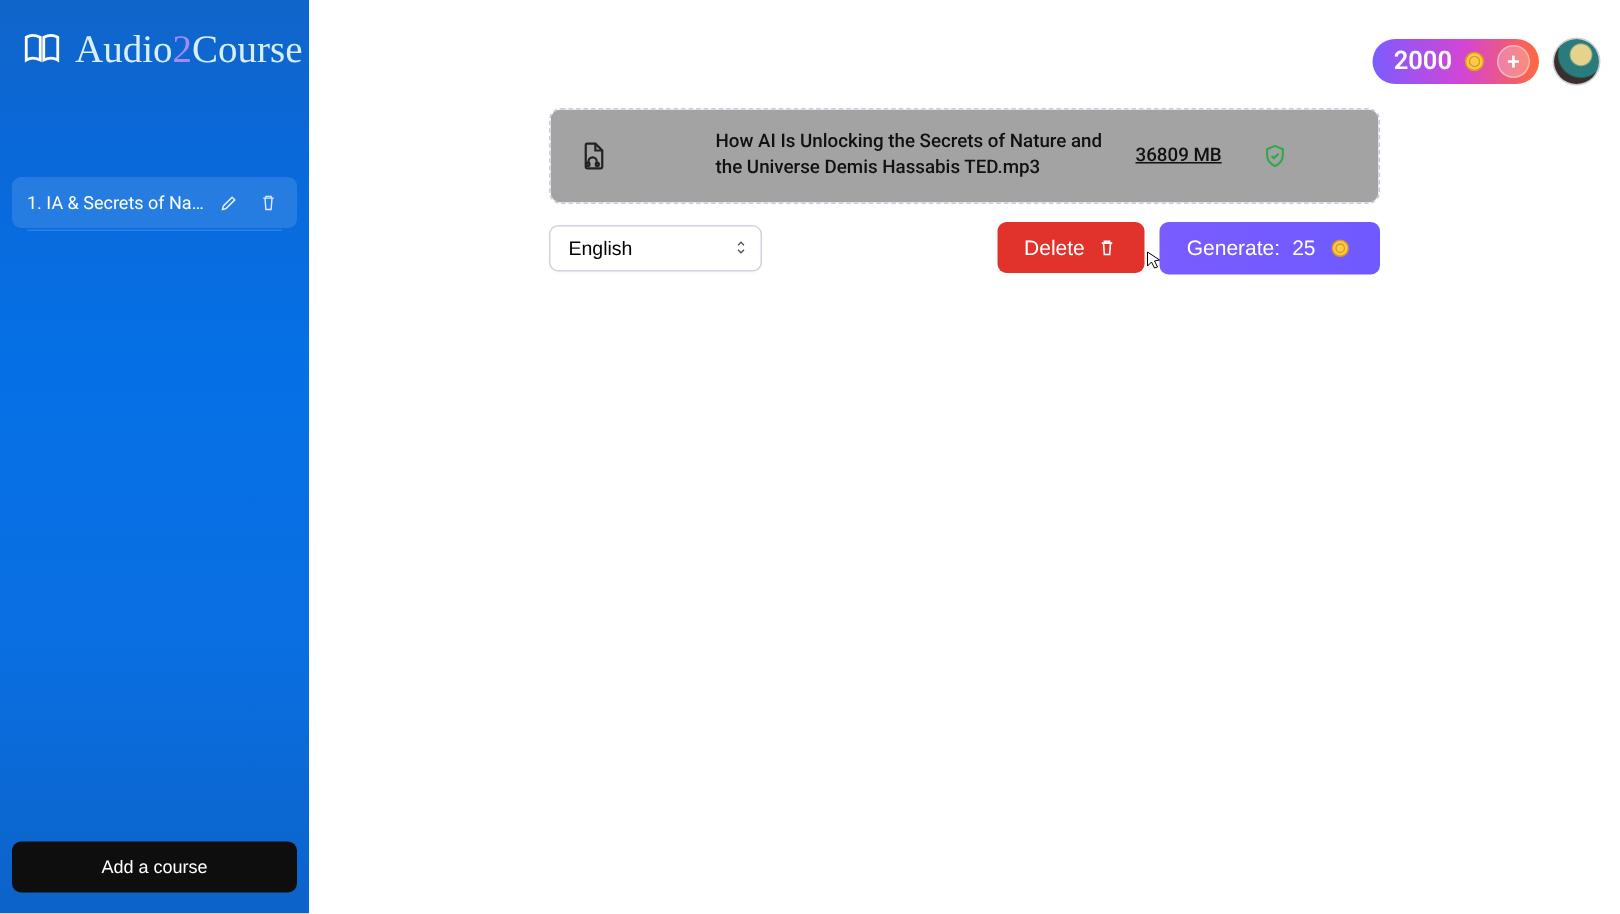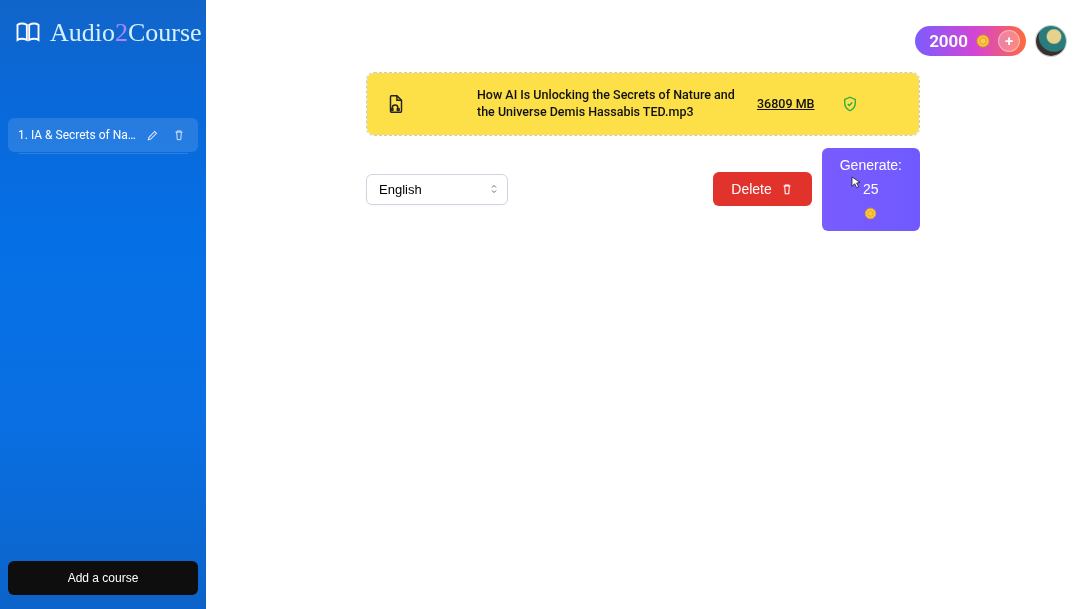--- a/index.html
+++ b/index.html
@@ -70,21 +70,21 @@
     border: 1px dashed #c5cbe6;
     border-radius: 8px;
     overflow: hidden;
   }
   .files-header {
     display:flex; background:#d4e3fa; padding:10px 18px;
     font-size:11px; font-weight:600; color:#2e2e2e; letter-spacing:0.3px;
   }
   .files-row {
     display:flex; align-items:center; padding:14px 18px;
-    background:#fde047;
+    background:#a3a3a3;
   }
   .col-icon { width: 92px; }
   .col-name { flex: 1; padding-right:20px; }
   .col-size { width: 84px; }
   .col-status { width: 60px; text-align:left; }
   .status-header { padding-left: 0; }
   .file-icon { width:22px; height:22px; }
   .file-name { font-size:12.5px; color:#111; font-weight:500; line-height:1.35; }
   .file-size { font-size:12.5px; color:#111; font-weight:500;text-decoration:underline; }
   .status-ok { color:#28a745; }
@@ -108,21 +108,20 @@
   .btn {
     border:none; border-radius:6px; padding:9px 18px;
     font-size:14px; font-weight:500; cursor:pointer;
     display:flex; align-items:center; gap:8px;
   }
   .btn-delete { background:#e1332c; color:#fff; }
   .btn-generate {
     background: linear-gradient(90deg,#7a5cff 0%, #6f5aff 100%);
     color:#fff;
     position:relative;
-    flex-direction:column;
   }
   .btn-generate .coin-icon { width:17px; height:17px; }
   .cursor-ptr {
     position:absolute;
     margin-left:-30px; margin-top:18px;
     width:16px; height:16px;
     pointer-events:none;
   }
   svg { display:block; }
 </style>

